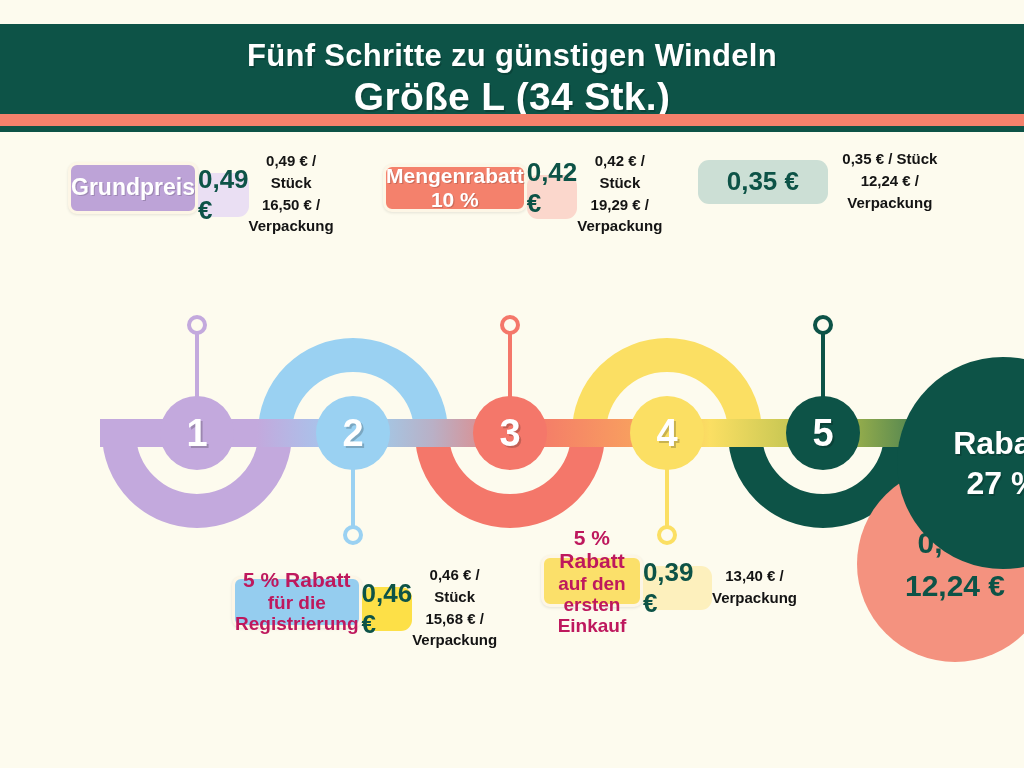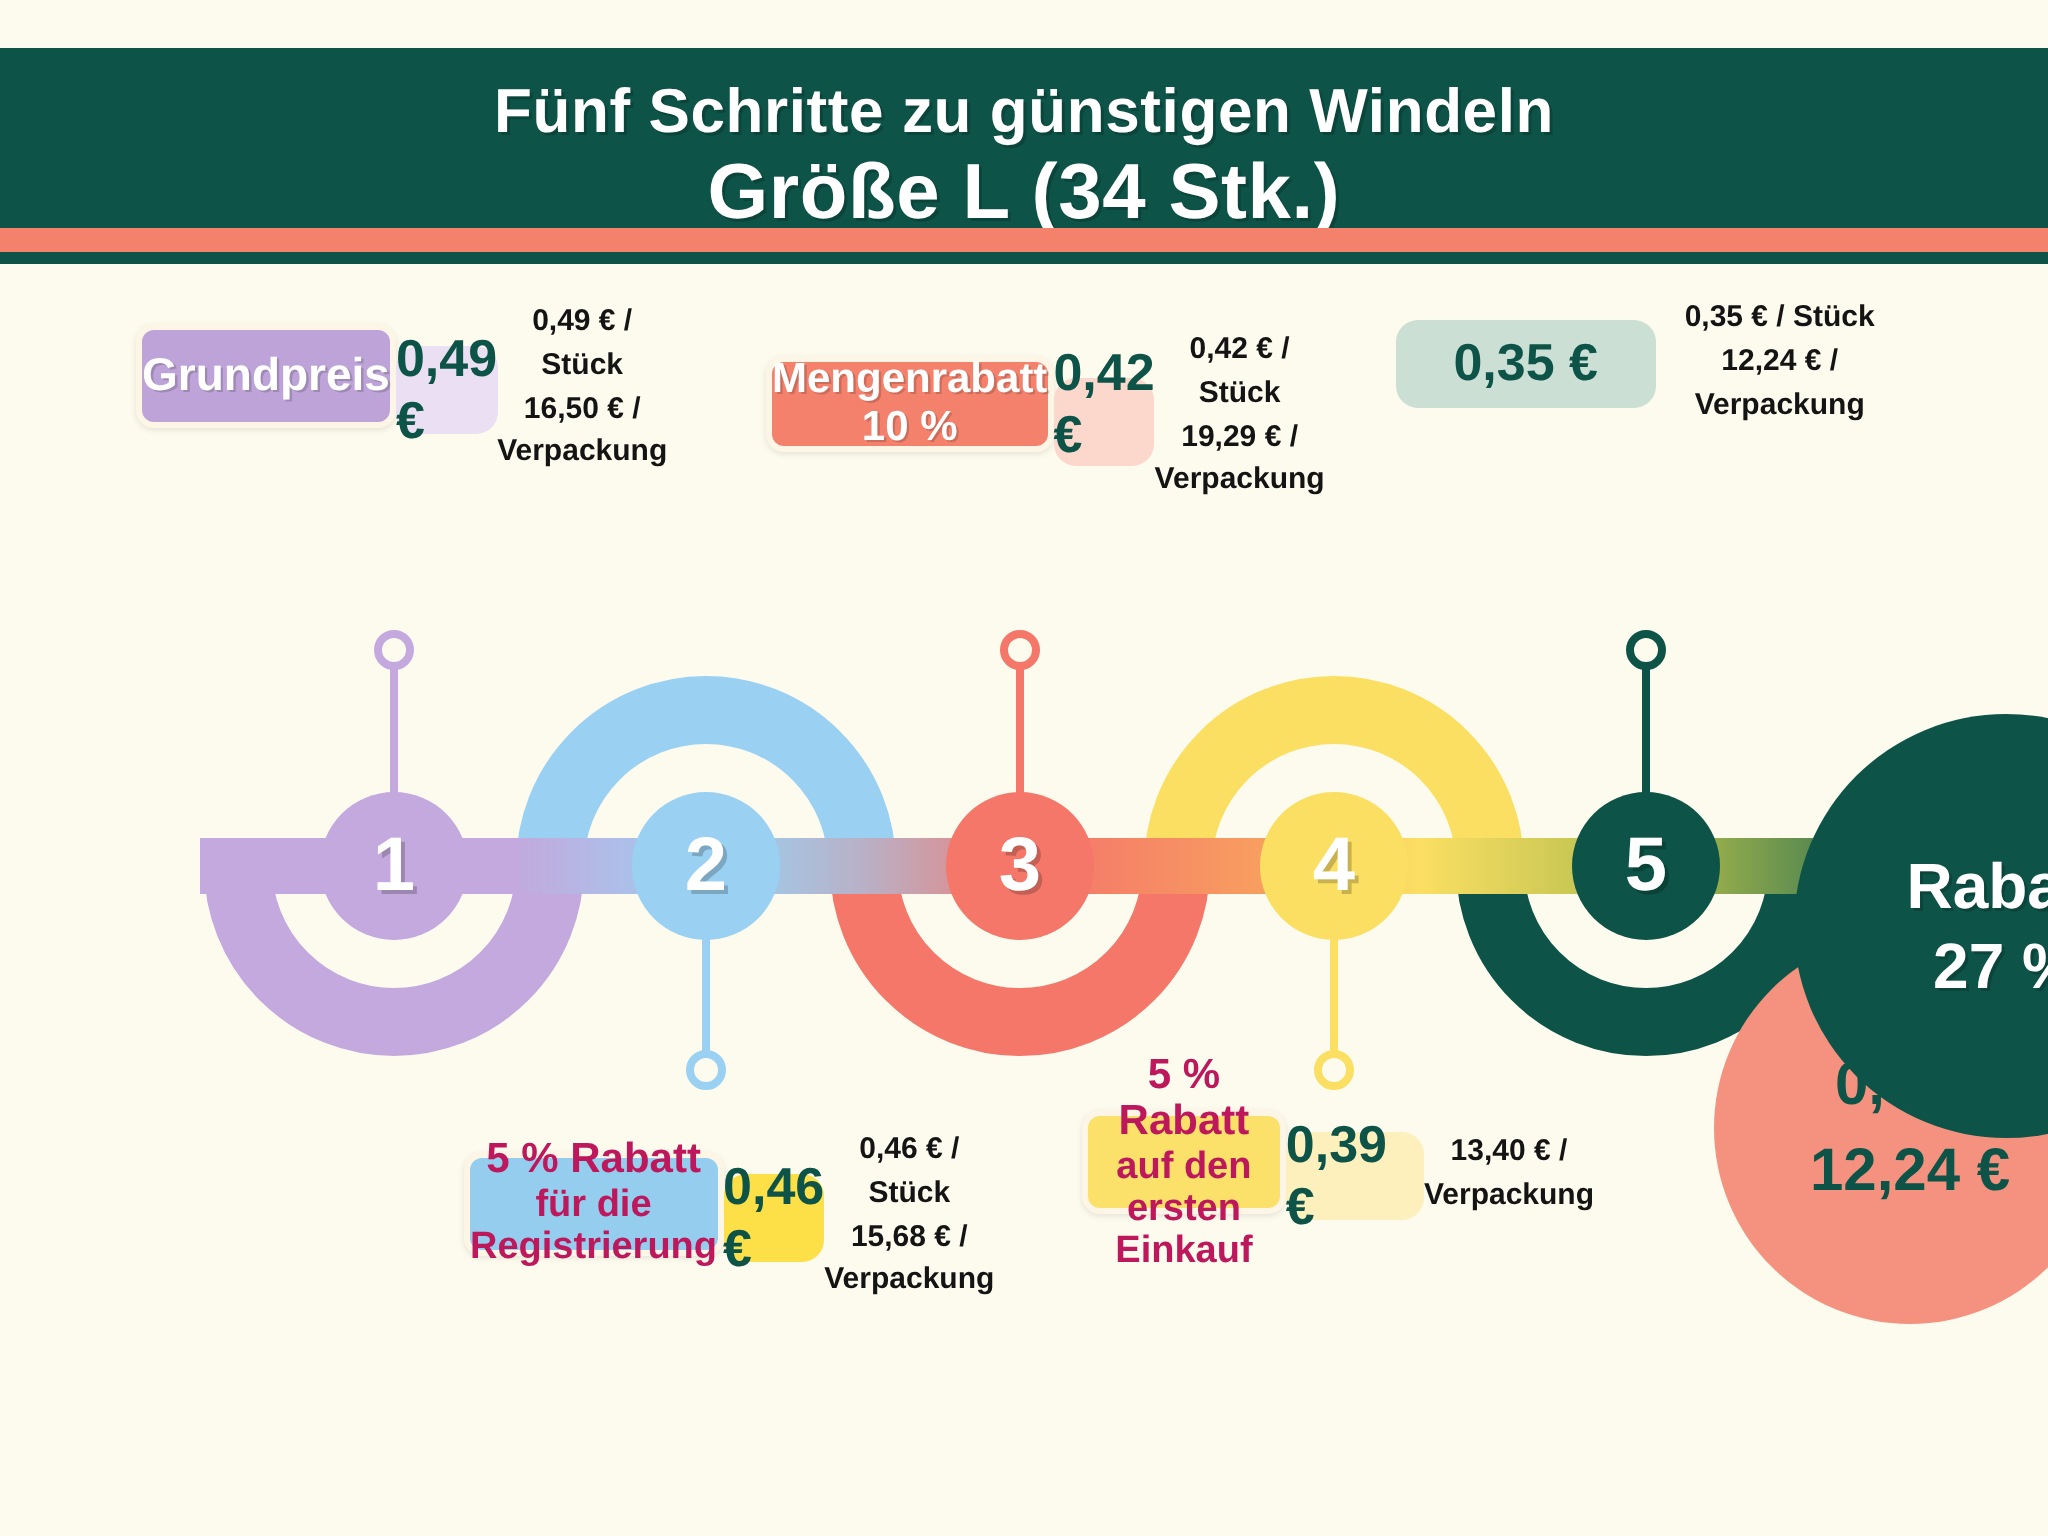--- a/index.html
+++ b/index.html
@@ -240,21 +240,21 @@
     </div>
     <div class="chip" style="width:148px; height:44px; background:#eadff3;">
       <span>0,49 €</span>
     </div>
     <div class="details">
       <span>0,49 € / Stück</span>
       <span>16,50 € / Verpackung</span>
     </div>
   </div>
 
-  <div class="info-block" style="left:383px; top:152px; width:258px;">
+  <div class="info-block" style="left:383px; top:138px; width:258px;">
     <div class="badge light-text" style="width:258px; height:48px; background:#f4816c; font-size:21px;">
       <div>
         <span class="badge-l1">Mengenrabatt 10 %</span>
       </div>
     </div>
     <div class="chip" style="width:152px; height:44px; background:#fbd7cc; margin-top:18px;align-items:flex-end;">
       <span>0,42 €</span>
     </div>
     <div class="details">
       <span>0,42 € / Stück</span>

